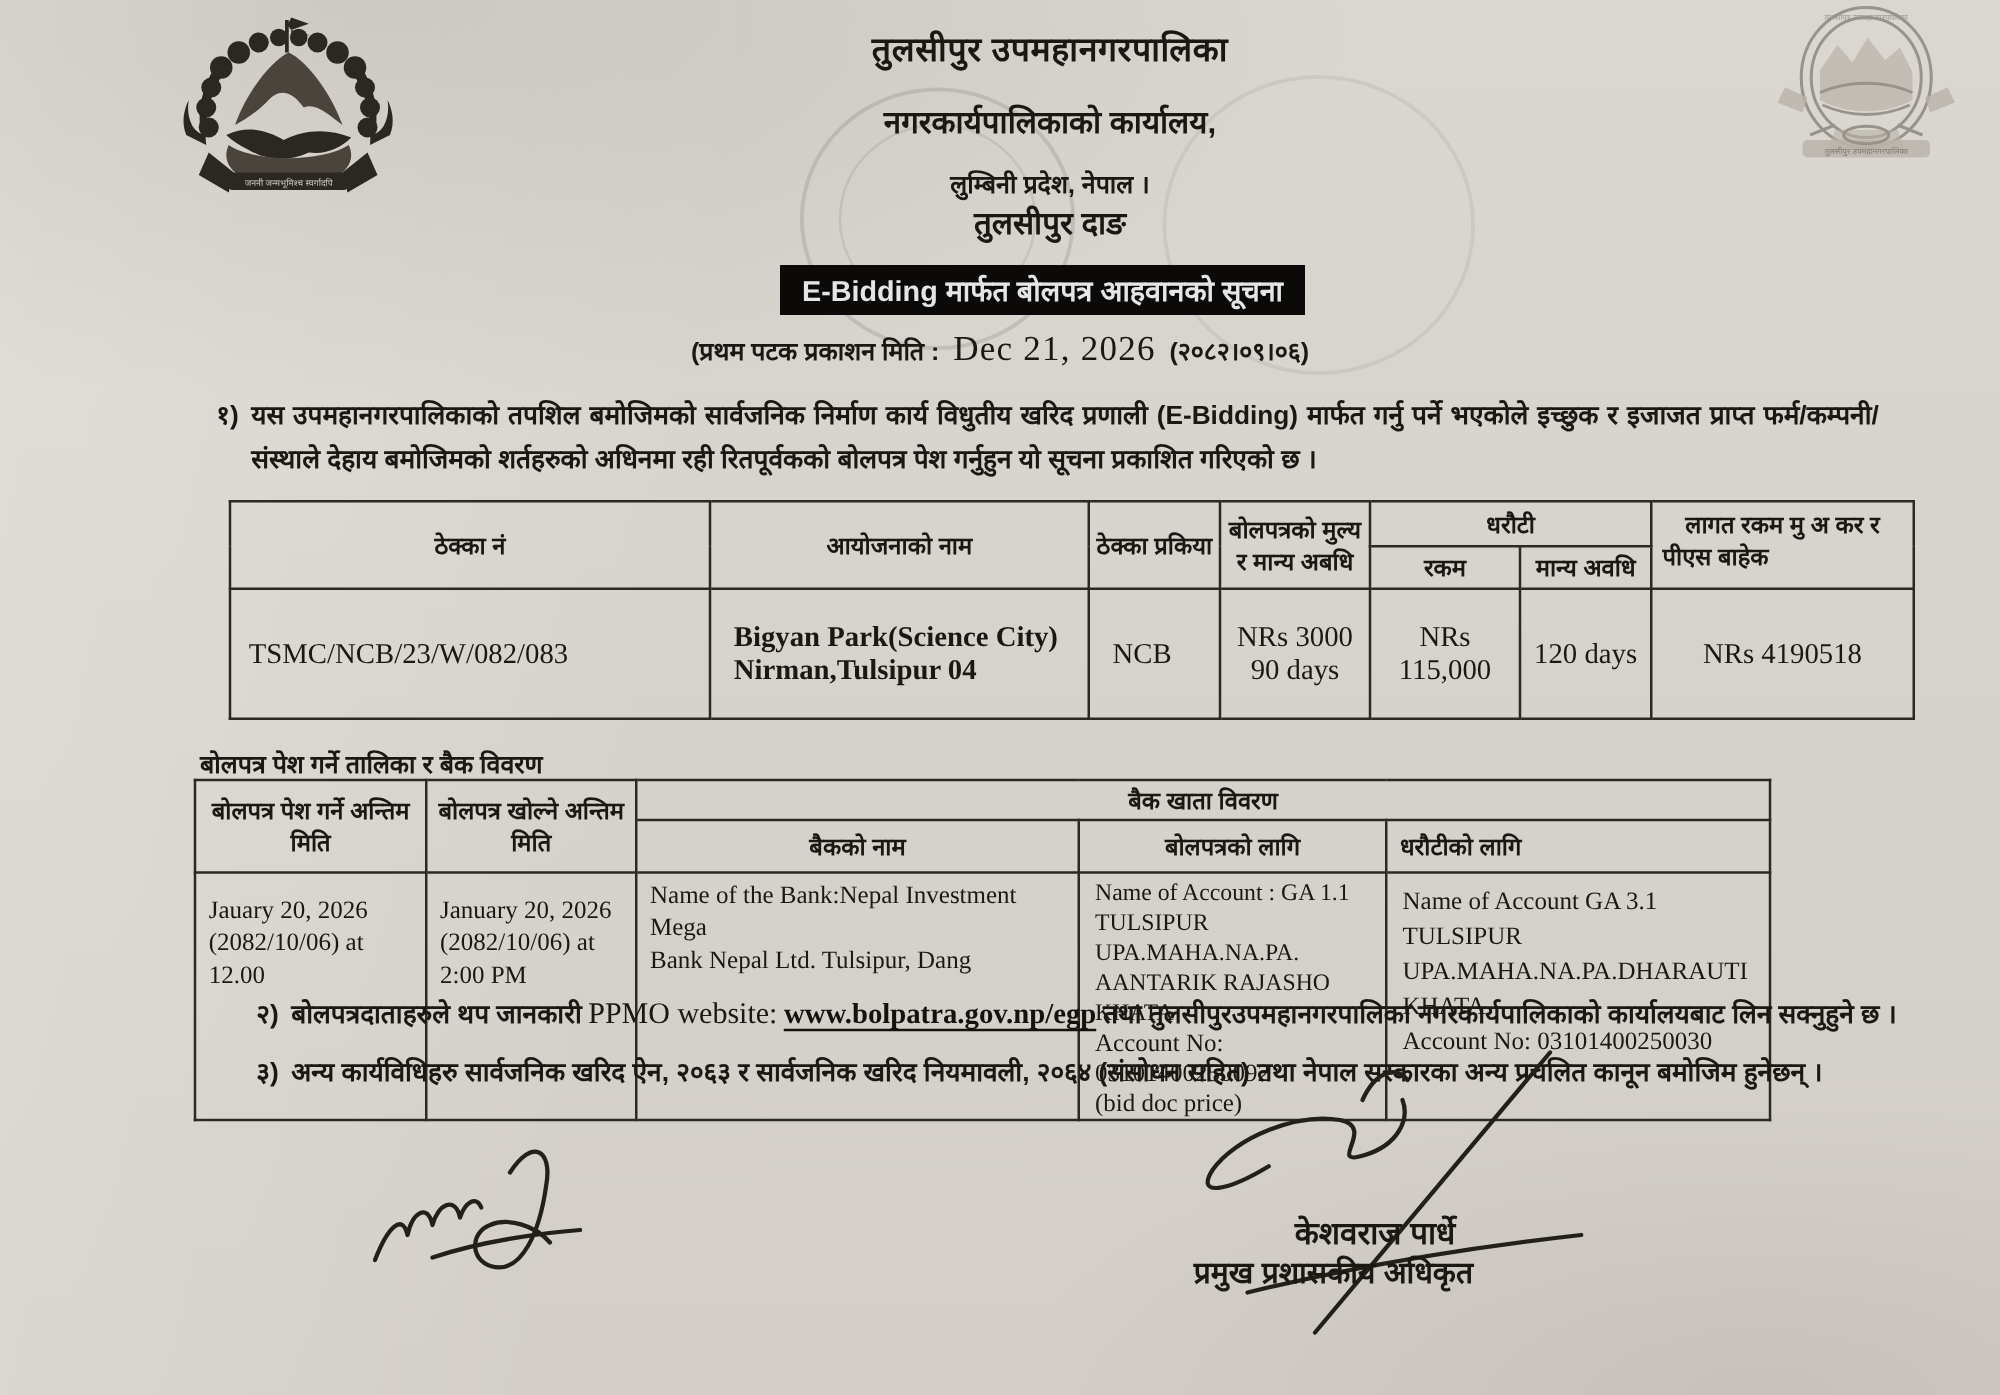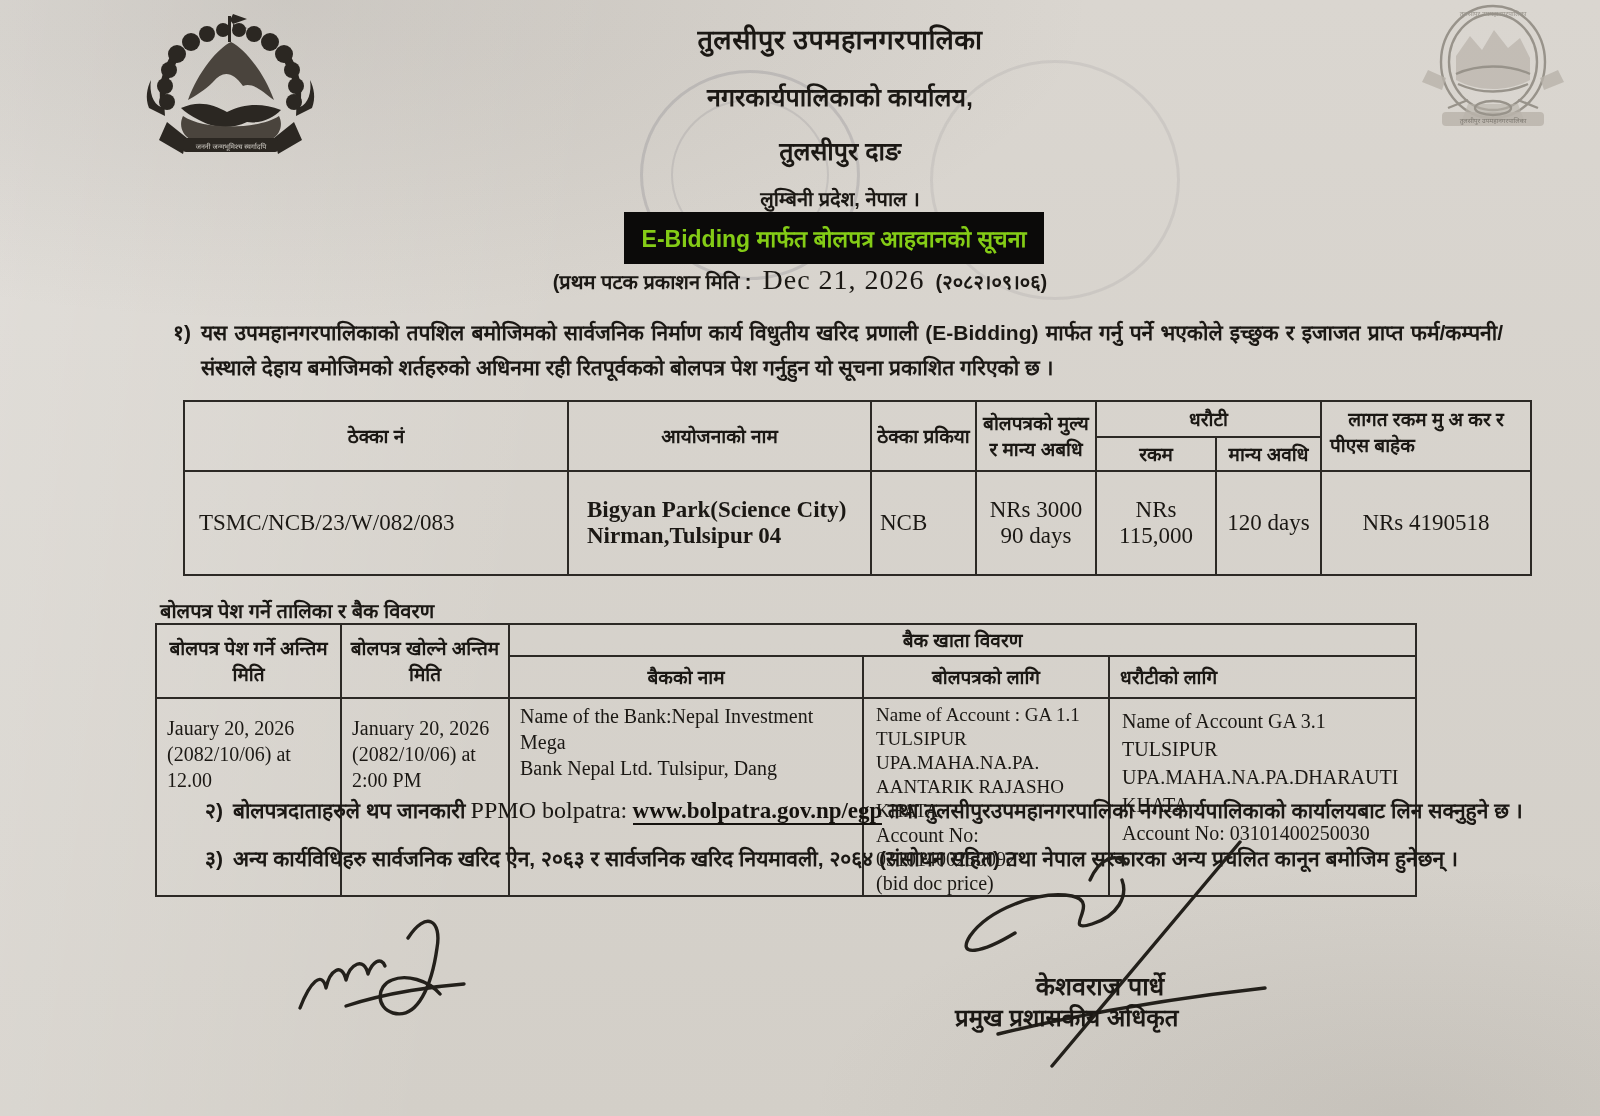--- a/index.html
+++ b/index.html
@@ -20,22 +20,22 @@
   .hdr-line1 { font-size:27px; letter-spacing:.5px; margin-bottom:22px; }
   .hdr-line2 { font-size:25px; margin-bottom:20px; }
   .hdr-line3 { font-size:25px; margin-bottom:18px; }
   .hdr-line4 { font-size:20px; }
 
   .stamp { left:640px; top:70px; width:220px; height:210px; border:3px solid rgba(75,75,92,.17); border-radius:50%; }
   .stamp::after { content:""; position:absolute; left:28px; top:26px; right:28px; bottom:26px; border:2px solid rgba(75,75,92,.12); border-radius:50%; }
   .stamp2 { left:930px; top:60px; width:250px; height:240px; border:3px solid rgba(75,75,92,.09); border-radius:50%; }
 
   
-  .title-bar { left:625px; top:213px; width:418px; height:50px; background:#0b0a09;
-    color:#84cc16; display:flex; align-items:center; justify-content:center;
+  .title-bar { left:625px; top:213px; width:418px; height:38px; background:#0b0a09;
+    color:#e5e5e5; display:flex; align-items:center; justify-content:center;
     font-size:23px; box-shadow:0 0 0 1px #0b0a09; }
   .pub-line { left:0; top:264px; width:1600px; text-align:center; font-size:20px; }
   .pub-line .date-en { font-size:28px; font-family:"Liberation Serif",serif; font-weight:400; letter-spacing:1px; padding:0 6px; }
 
   
   .para { display:flex; gap:10px; font-size:21px; line-height:35px; }
   .para1 { left:173px; top:315px; width:1330px; }
   .para2 { left:205px; top:793px; width:1330px; align-items:baseline; }
   .para3 { left:205px; top:841px; width:1340px; }
   .para .num { flex:0 0 auto; }
@@ -120,22 +120,22 @@
       <text x="85" y="16" text-anchor="middle" font-size="6.5" fill="#8d887f" font-family="Liberation Sans, sans-serif">तुलसीपुर उपमहानगरपालिका</text>
     </svg>
   </div>
 
   <div class="abs stamp"></div>
   <div class="abs stamp2"></div>
 
   <div class="abs hdr-center">
     <div class="np hdr-line1">तुलसीपुर उपमहानगरपालिका</div>
     <div class="np hdr-line2">नगरकार्यपालिकाको कार्यालय,</div>
+    <div class="np hdr-line4">लुम्बिनी प्रदेश, नेपाल ।</div>
     <div class="np hdr-line3">तुलसीपुर दाङ</div>
-    <div class="np hdr-line4">लुम्बिनी प्रदेश, नेपाल ।</div>
   </div>
 
   <div class="abs title-bar np">E-Bidding मार्फत बोलपत्र आहवानको सूचना</div>
 
   <div class="abs pub-line">
     <span class="np">(प्रथम पटक प्रकाशन मिति :</span>
     <span class="date-en">Dec 21, 2026</span>
     <span class="np">(२०८२।०९।०६)</span>
   </div>
 
@@ -172,21 +172,21 @@
     <tr>
       <th class="np" style="height:24px;">रकम</th>
       <th class="np">मान्य अवधि</th>
     </tr>
     <tr class="r-data">
       <td class="cell-en pad-l">TSMC/NCB/23/W/082/083</td>
       <td class="cell-en" style="padding-left:18px;font-weight:bold;">
         <div>Bigyan Park(Science City)</div>
         <div>Nirman,Tulsipur 04</div>
       </td>
-      <td class="cell-en pad-l" style="padding-left:8px;">NCB</td>
+      <td class="cell-en pad-l" style="padding-left:18px;">NCB</td>
       <td class="cell-en center">
         <div>NRs 3000</div>
         <div>90 days</div>
       </td>
       <td class="cell-en center">
         <div>NRs</div>
         <div>115,000</div>
       </td>
       <td class="cell-en center">120  days</td>
       <td class="cell-en center">NRs 4190518</td>
@@ -249,21 +249,21 @@
         <div>Account No:  03101400250030</div>
       </td>
     </tr>
   </tbody>
     </table>
 
   <div class="abs para para2">
     <span class="np num">२)</span>
     <span>
       <span class="np">बोलपत्रदाताहरुले थप जानकारी</span>
-      <span class="en-inline">PPMO bolpatra:</span>
+      <span class="en-inline">PPMO website:</span>
       <a href="#" class="link">www.bolpatra.gov.np/egp</a>
       <span class="np">तथा तुलसीपुरउपमहानगरपालिका नगरकार्यपालिकाको कार्यालयबाट लिन सक्नुहुने छ ।</span>
     </span>
   </div>
 
   <div class="abs para para3">
     <span class="np num">३)</span>
     <span class="np">अन्य कार्यविधिहरु सार्वजनिक खरिद ऐन, २०६३ र सार्वजनिक खरिद नियमावली, २०६४ (संसोधन सहित) तथा नेपाल सरकारका अन्य प्रचलित कानून बमोजिम हुनेछन् ।</span>
   </div>
 

